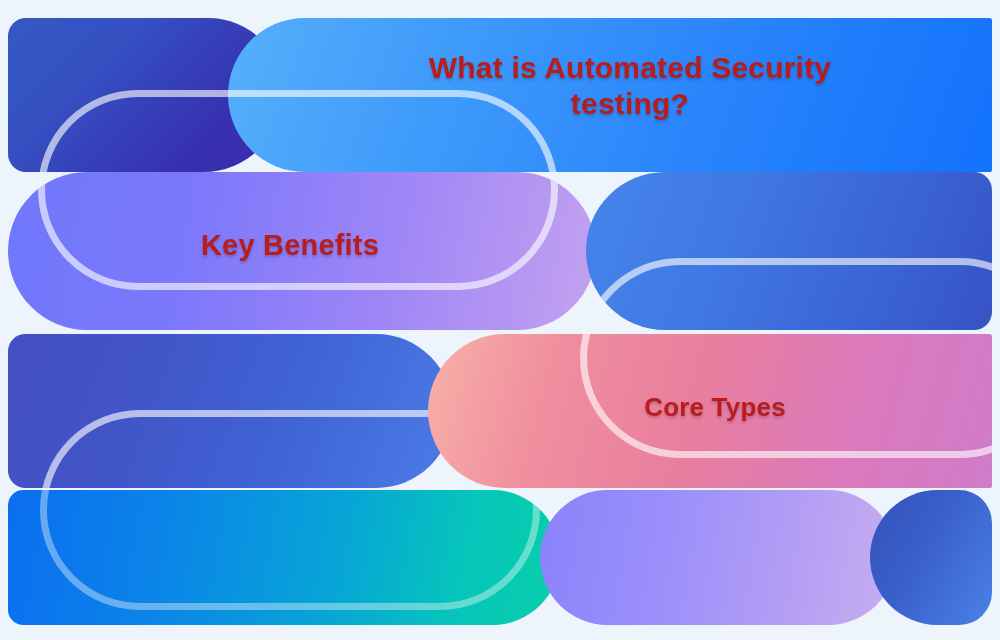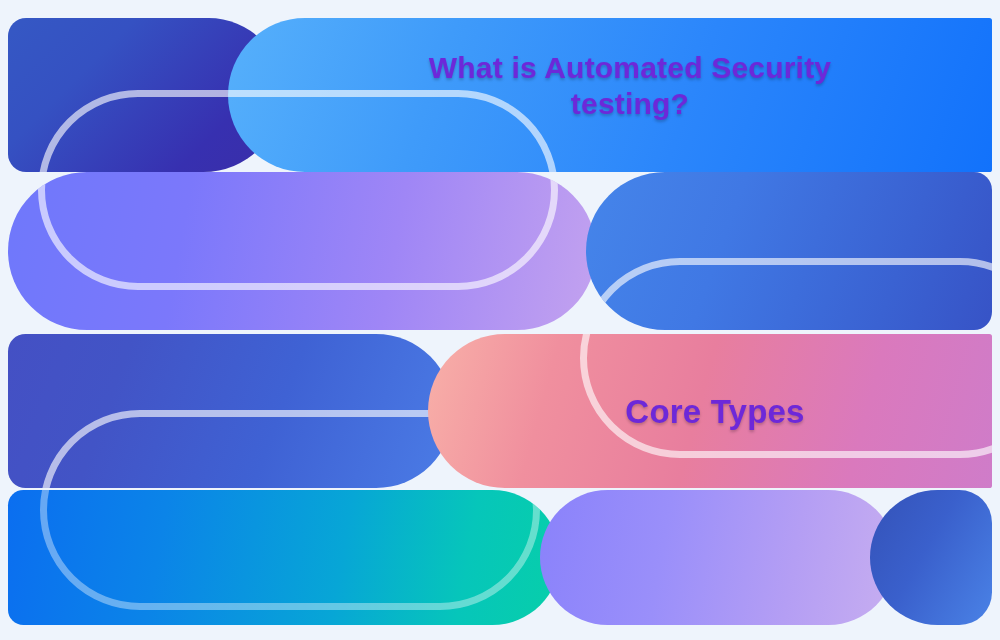--- a/index.html
+++ b/index.html
@@ -79,31 +79,31 @@
     border-radius:999px;
     border:7px solid rgba(255,255,255,.62);
     box-sizing:border-box;
     pointer-events:none;
   }
   .outline-1{left:38px;top:90px;width:520px;height:200px;}
 
   
   .label{
     position:absolute;
-    color:#6d28d9;
+    color:#b91c1c;
     font-weight:bold;
     text-align:center;
     line-height:1.2;
     letter-spacing:.2px;
     text-shadow:0 2px 3px rgba(0,0,0,.22);
     white-space:pre-line;
   }
   .t-what   {left:355px;top:50px;width:550px;font-size:30px;}
   .t-key    {left:120px;top:228px;width:340px;font-size:29px;}
-  .t-core   {left:540px;top:392px;width:350px;font-size:33px;}
+  .t-core   {left:540px;top:392px;width:350px;font-size:26px;}
   .t-tools  {left:38px;top:520px;width:470px;font-size:30px;}
 </style>
 </head>
 <body>
 
 <div id="canvas" style="background: rgb(238, 244, 252);">
 
   <div class="shape b1-dark"></div>
 
   <div style="position:absolute;left:8px;top:18px;width:275px;height:154px;border-radius:34px 140px 150px 34px;overflow:hidden;">
@@ -124,20 +124,21 @@
       <div class="outline" style="left:30px;top:-82px;width:520px;height:200px;"></div>
     </div>
   </div>
 
   <div class="shape b2-blue">
     <div style="position:absolute;left:0;top:0;width:100%;height:100%;border-radius:150px 34px 34px 150px;overflow:hidden;">
       <div class="outline" style="left:-6px;top:86px;width:480px;height:200px;"></div>
     </div>
   </div>
 
+  <div class="label t-key">Key Benefits</div>
 
   <div class="shape b3-dark">
     <div style="position:absolute;left:0;top:0;width:100%;height:100%;border-radius:34px 150px 150px 34px;overflow:hidden;">
       <div class="outline" style="left:32px;top:76px;width:500px;height:200px;"></div>
     </div>
   </div>
 
   <div class="shape b3-pink">
     <div style="position:absolute;left:0;top:0;width:100%;height:100%;border-radius:999px 34px 34px 999px;overflow:hidden;">
       <div class="outline" style="left:152px;top:-76px;width:480px;height:200px;"></div>

